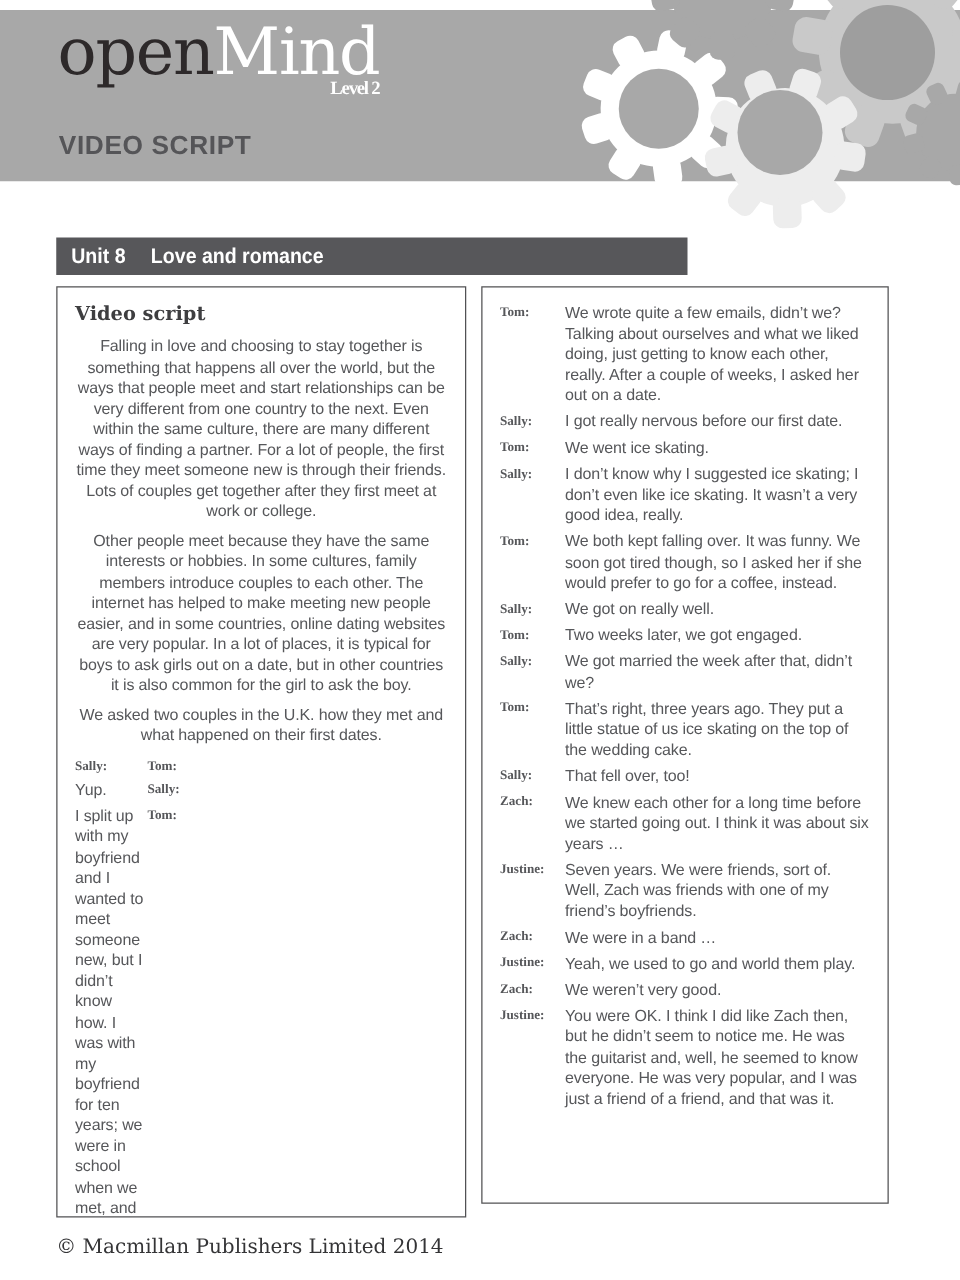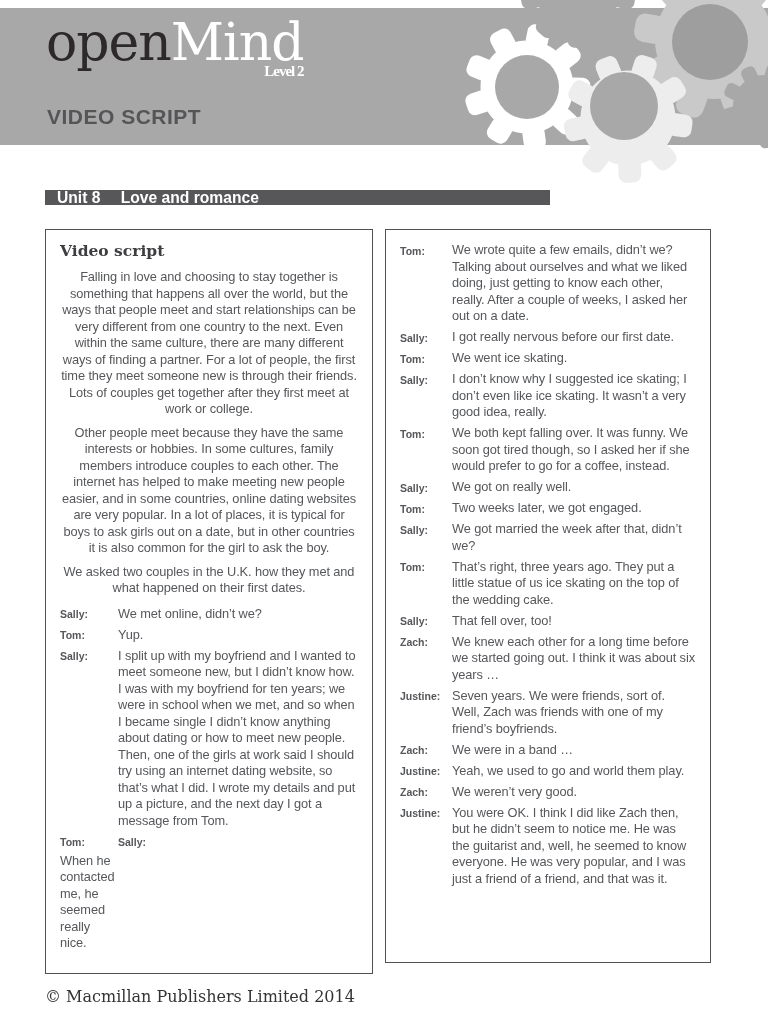--- a/index.html
+++ b/index.html
@@ -15,35 +15,35 @@
   .g-band{fill:var(--band);} .g-white{fill:var(--white);} .g-big{fill:var(--gearBig);}
   .g-light{fill:var(--gearLight);} .g-hole-dark{fill:var(--gearHoleDark);}
   .logo{position:absolute;left:46px;top:16px;font-family:"DejaVu Serif",serif;
         font-size:52px;letter-spacing:-1px;line-height:1;}
   .logo-open{color:var(--logoDark);}
   .logo-mind{color:#fff;}
   .level{text-align:right;font-size:15px;font-weight:bold;color:#fff;margin-top:-4px;
          font-family:Liberation Serif, serif;}
   .doc-type{position:absolute;left:47px;top:105px;font-weight:bold;font-size:21px;
             color:#555558;letter-spacing:.5px;}
-  .unit-banner{position:absolute;left:45px;top:190px;width:505px;height:15px;
+  .unit-banner{position:absolute;left:45px;top:190px;width:505px;height:30px;
                background:var(--banner);color:#fff;display:flex;align-items:center;
                font-weight:bold;font-size:17px;}
   .unit-inner{display:flex;transform:scaleX(.92);transform-origin:left center;margin-left:12px;}
   .unit-title{margin-left:22px;}
   .box{position:absolute;border:1.5px solid var(--border);background:#fff;
        padding:9px 14px;box-sizing:border-box;color:var(--text);overflow:hidden;}
   .box.left{left:45px;top:229px;width:328px;height:745px;}
   .box.right{left:385px;top:229px;width:326px;height:734px;}
   .script-heading{font-family:"DejaVu Serif",serif;font-size:15.5px;font-weight:bold;
                   margin:2px 0 9px;color:var(--heading);}
   .para{font-size:12.8px;line-height:16.5px;margin:0 0 7px;letter-spacing:-.1px;text-align:center;}
   .dialogue{display:grid;grid-template-columns:58px 1fr;row-gap:4.5px;margin-top:9px;}
   .box.right .dialogue{grid-template-columns:52px 1fr;margin-top:3px;}
-  .spk{font-size:10.5px;font-weight:bold;padding-top:2.5px;}
+  .spk{font-size:10.5px;font-weight:bold;padding-top:2.5px;font-family:Liberation Serif, serif;}
   .txt{font-size:12.8px;line-height:16.5px;letter-spacing:-.1px;}
   .footer{position:absolute;left:45px;top:987px;font-family:"DejaVu Serif",serif;
           font-size:16px;color:#343436;}
 </style>
 </head>
 <body>
 
 <div class="page">
 
   <header class="band"></header>
@@ -93,21 +93,20 @@
 
         <p class="para">Falling in love and choosing to stay together is something that happens all over the world, but the ways that people meet and start relationships can be very different from one country to the next. Even within the same culture, there are many different ways of finding a partner. For a lot of people, the first time they meet someone new is through their friends. Lots of couples get together after they first meet at work or college.</p>
 
         <p class="para">Other people meet because they have the same interests or hobbies. In some cultures, family members introduce couples to each other. The internet has helped to make meeting new people easier, and in some countries, online dating websites are very popular. In a lot of places, it is typical for boys to ask girls out on a date, but in other countries it is also common for the girl to ask the boy.</p>
 
         <p class="para">We asked two couples in the U.K. how they met and what happened on their first dates.</p>
       </div>
     <div class="dialogue">
 
         <span class="spk">Sally:</span>
-        <span class="txt">We met online, didn’t we?</span>
 
         <span class="spk">Tom:</span>
         <span class="txt">Yup.</span>
 
         <span class="spk">Sally:</span>
         <span class="txt">I split up with my boyfriend and I wanted to meet someone new, but I didn’t know how. I was with my boyfriend for ten years; we were in school when we met, and so when I became single I didn’t know anything about dating or how to meet new people. Then, one of the girls at work said I should try using an internet dating website, so that’s what I did. I wrote my details and put up a picture, and the next day I got a message from Tom.</span>
 
         <span class="spk">Tom:</span>
 
         <span class="spk">Sally:</span>

